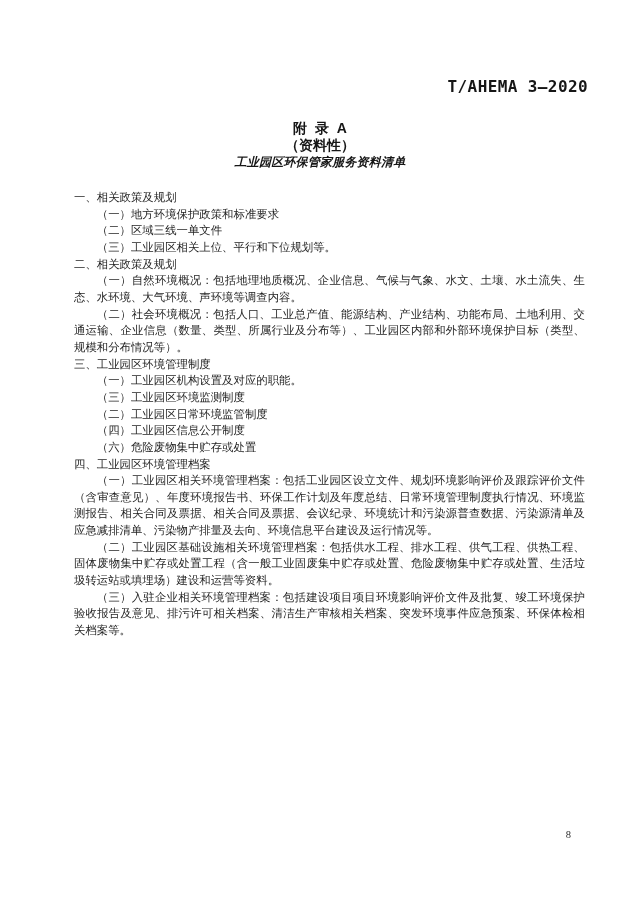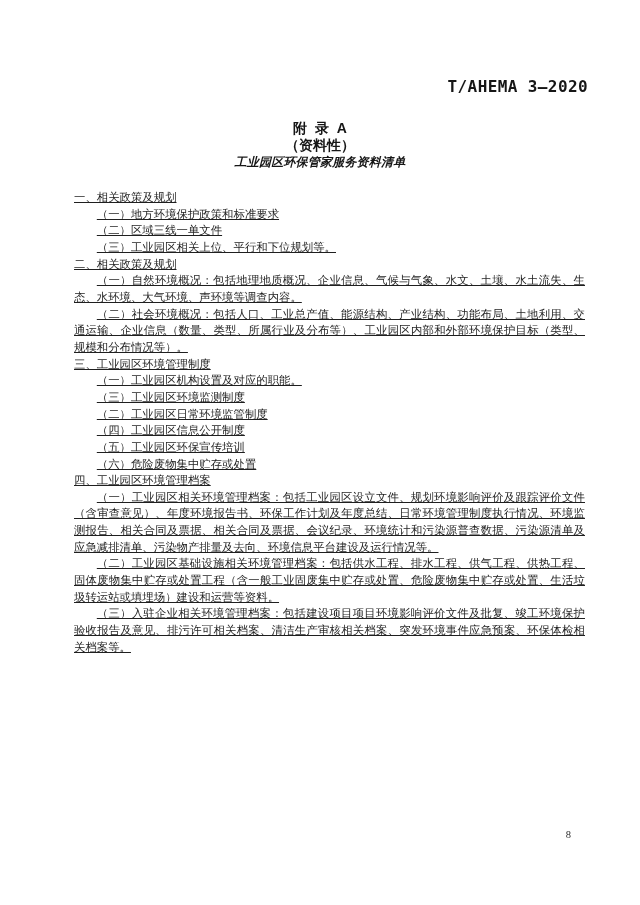--- a/index.html
+++ b/index.html
@@ -59,21 +59,20 @@
     left: 74px;
     width: 511px;
     font-size: 11.4px;
     line-height: 16.65px;
     text-align: justify;
     color: #1f1f1f;
   }
   .content p {
     margin: 0;
     padding: 0;
-    text-decoration: underline;
   }
   .content p.sub {
     text-indent: 2em;
   }
   .page-number {
     position: absolute;
     top: 829px;
     right: 69px;
     font-size: 10.5px;
     color: #2a2a2a;
@@ -99,21 +98,20 @@
     <p class="sub">（二）区域三线一单文件</p>
     <p class="sub">（三）工业园区相关上位、平行和下位规划等。</p>
     <p class="top">二、相关政策及规划</p>
     <p class="sub">（一）自然环境概况：包括地理地质概况、企业信息、气候与气象、水文、土壤、水土流失、生态、水环境、大气环境、声环境等调查内容。</p>
     <p class="sub">（二）社会环境概况：包括人口、工业总产值、能源结构、产业结构、功能布局、土地利用、交通运输、企业信息（数量、类型、所属行业及分布等）、工业园区内部和外部环境保护目标（类型、规模和分布情况等）。</p>
     <p class="top">三、工业园区环境管理制度</p>
     <p class="sub">（一）工业园区机构设置及对应的职能。</p>
     <p class="sub">（三）工业园区环境监测制度</p>
     <p class="sub">（二）工业园区日常环境监管制度</p>
     <p class="sub">（四）工业园区信息公开制度</p>
-    <p class="sub">（五）工业园区环保宣传培训</p>
     <p class="sub">（六）危险废物集中贮存或处置</p>
     <p class="top">四、工业园区环境管理档案</p>
     <p class="sub">（一）工业园区相关环境管理档案：包括工业园区设立文件、规划环境影响评价及跟踪评价文件（含审查意见）、年度环境报告书、环保工作计划及年度总结、日常环境管理制度执行情况、环境监测报告、相关合同及票据、相关合同及票据、会议纪录、环境统计和污染源普查数据、污染源清单及应急减排清单、污染物产排量及去向、环境信息平台建设及运行情况等。</p>
     <p class="sub">（二）工业园区基础设施相关环境管理档案：包括供水工程、排水工程、供气工程、供热工程、固体废物集中贮存或处置工程（含一般工业固废集中贮存或处置、危险废物集中贮存或处置、生活垃圾转运站或填埋场）建设和运营等资料。</p>
     <p class="sub">（三）入驻企业相关环境管理档案：包括建设项目项目环境影响评价文件及批复、竣工环境保护验收报告及意见、排污许可相关档案、清洁生产审核相关档案、突发环境事件应急预案、环保体检相关档案等。</p>
   </div>
 
   <div class="page-number">8</div>
 
 </div>

